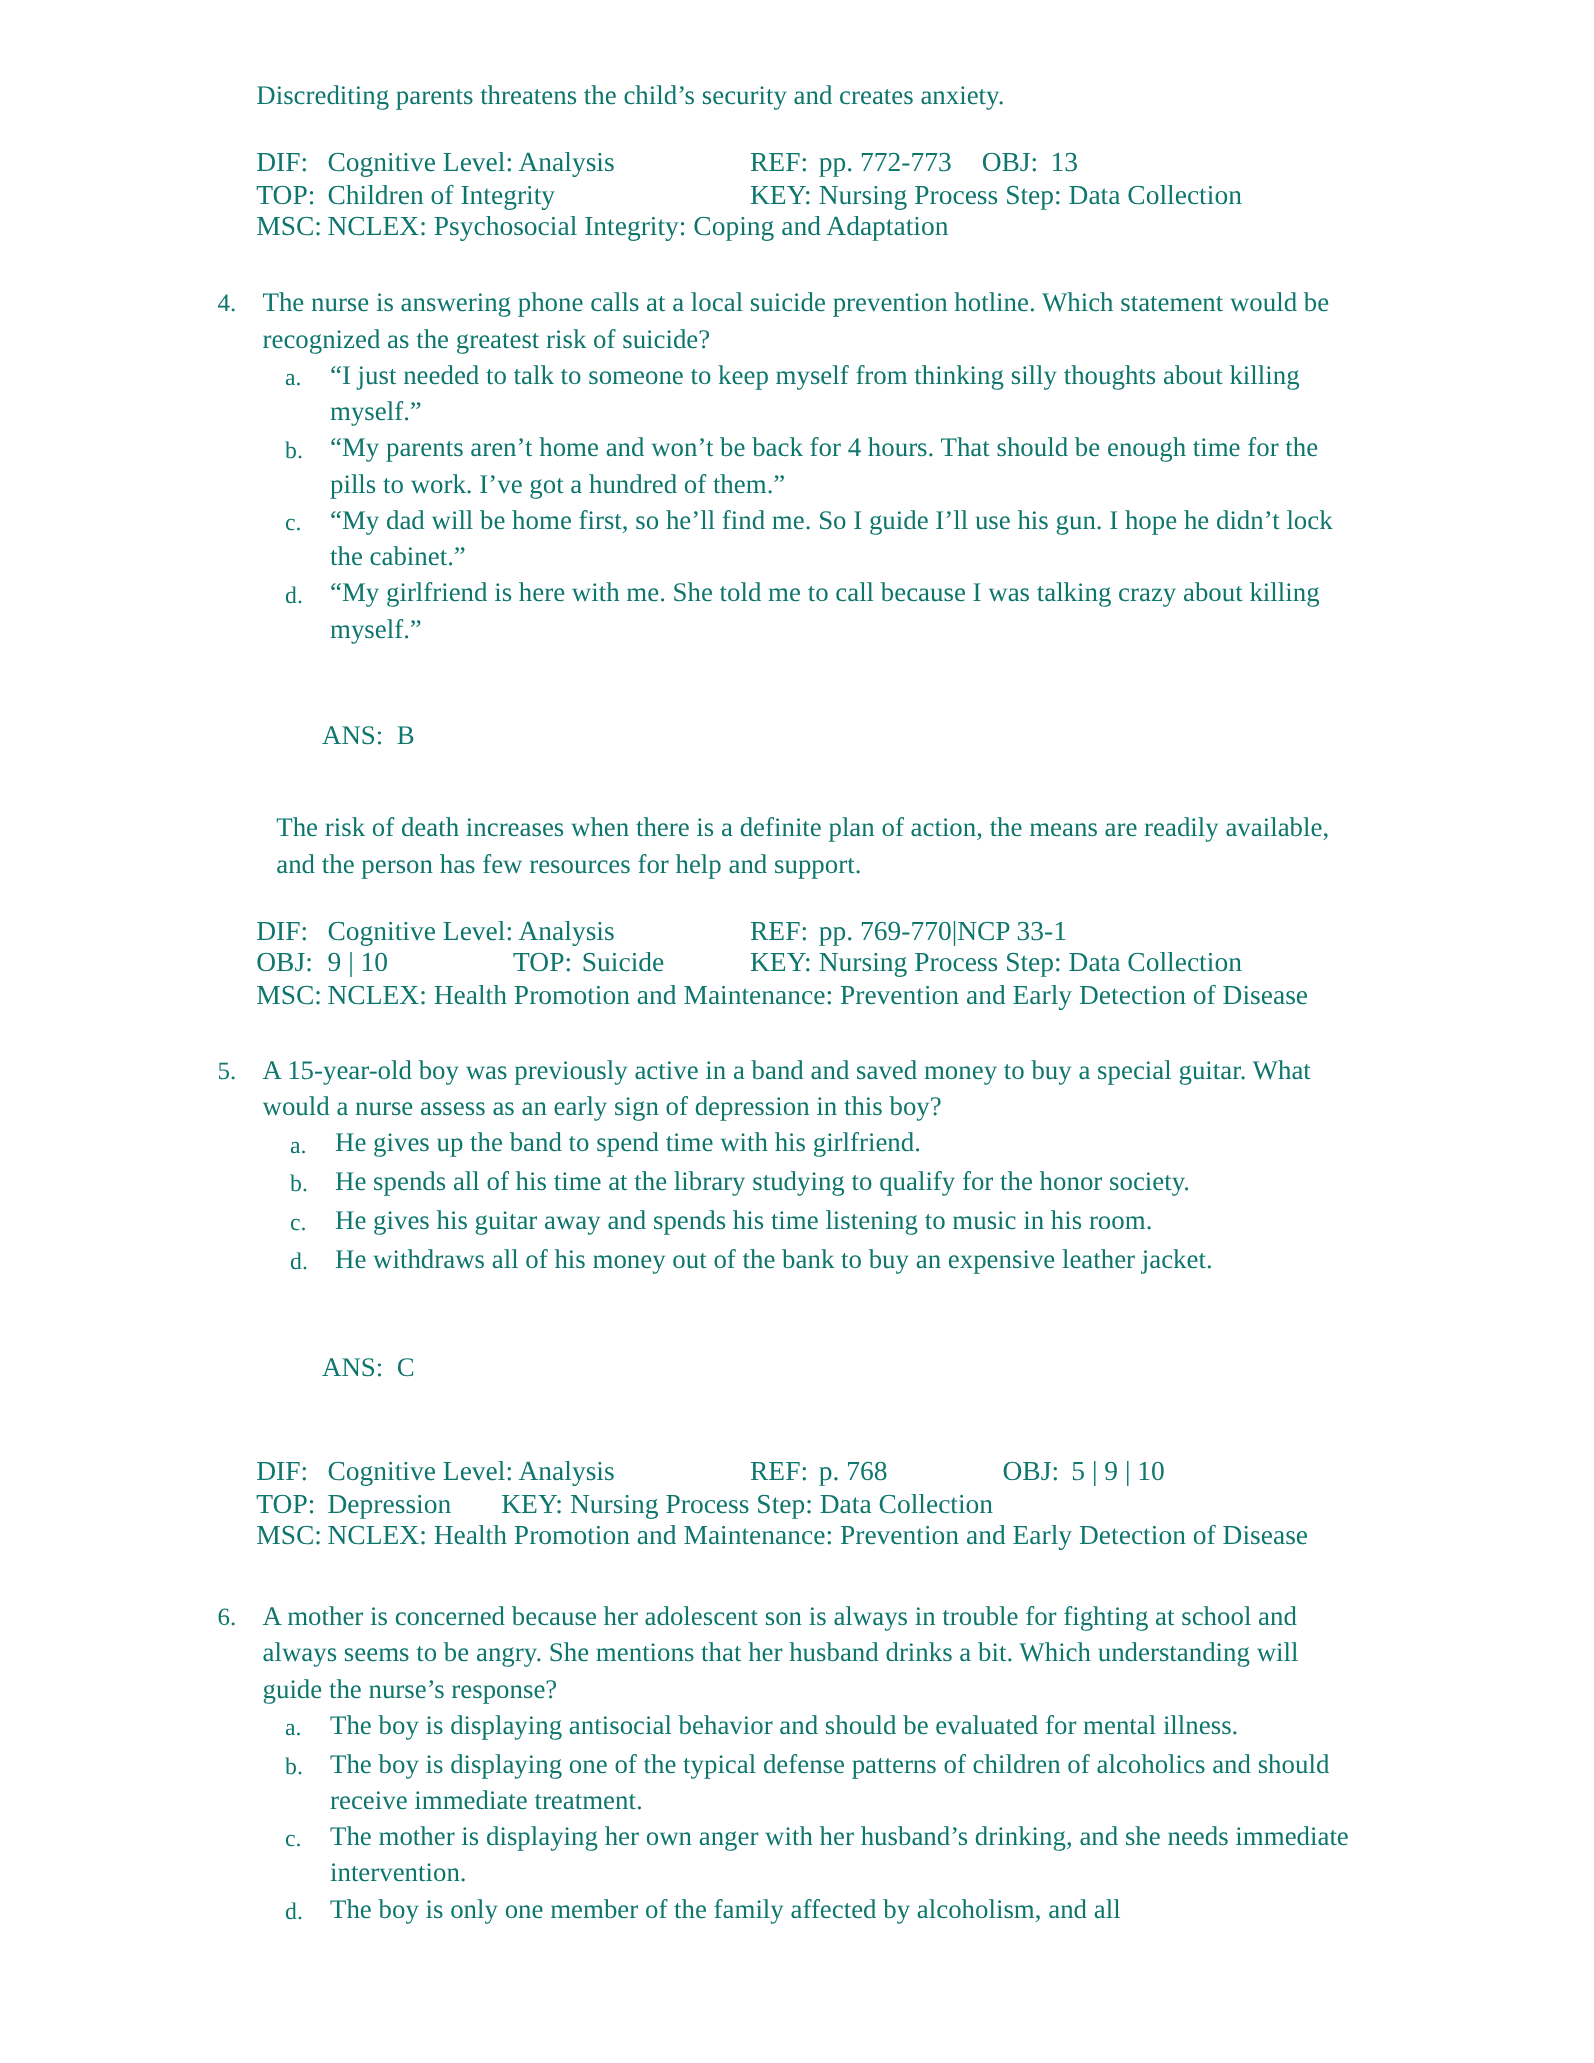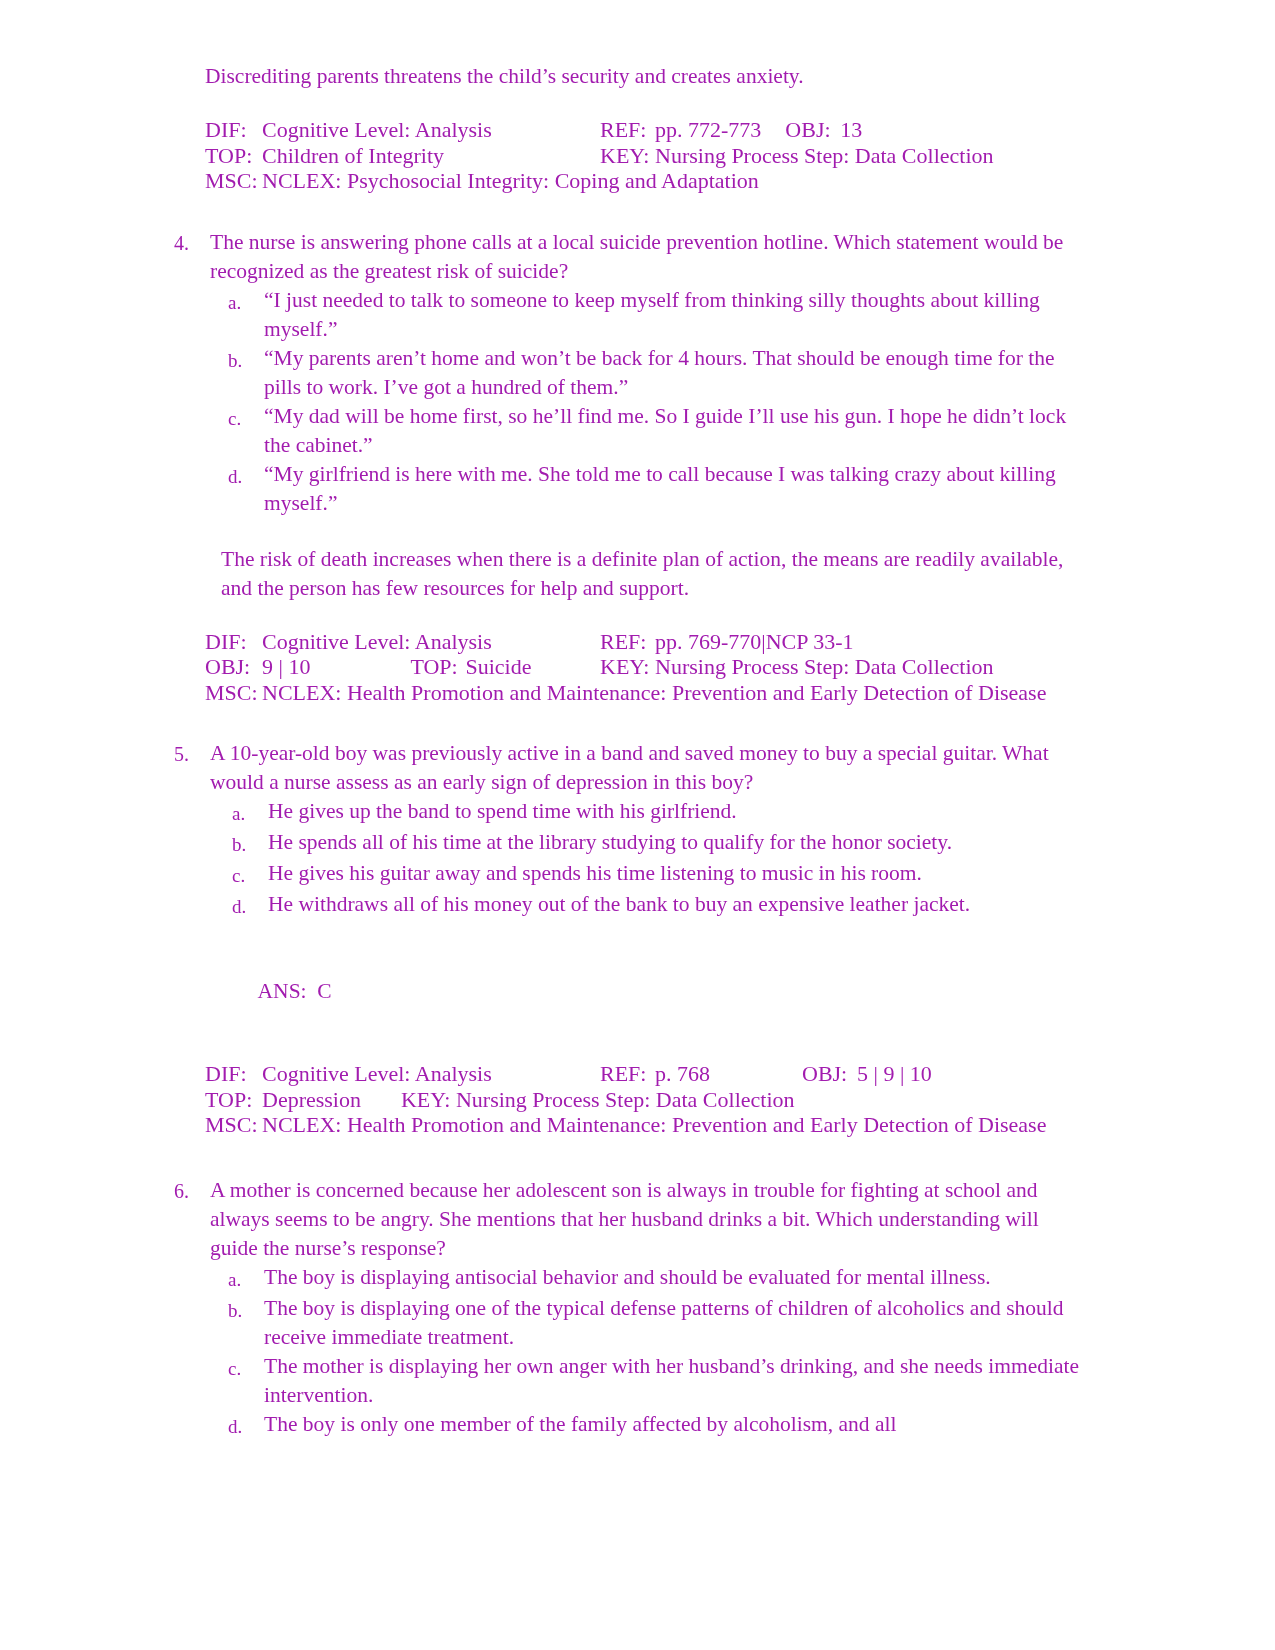--- a/index.html
+++ b/index.html
@@ -6,21 +6,21 @@
     margin: 0;
     padding: 0;
     background: #ffffff;
   }
   .page {
     position: relative;
     width: 1275px;
     height: 1650px;
     background: #ffffff;
     font-family: "Liberation Serif", "DejaVu Serif", serif;
-    color: #a21caf;
+    color: #0f766e;
     box-sizing: border-box;
     overflow: hidden;
   }
   .content {
     position: absolute;
     left: 200px;
     top: 62px;
     width: 890px;
   }
 
@@ -158,20 +158,23 @@
           <span class="c-let">c.</span>
           <span class="c-txt">“My dad will be home first, so he’ll find me. So I guide I’ll use his gun. I hope he didn’t lock the cabinet.”</span>
         </li>
         <li class="choice">
           <span class="c-let">d.</span>
           <span class="c-txt">“My girlfriend is here with me. She told me to call because I was talking crazy about killing myself.”</span>
         </li>
       </ul>
 
       <div class="ans-block">
+        <div class="ans-line">
+          <span>ANS:</span><span>  </span><span>B</span>
+        </div>
         <p class="rationale">The risk of death increases when there is a definite plan of action, the means are readily available, and the person has few resources for help and support.</p>
       </div>
 
       <div class="meta-block">
         <div class="meta-row">
           <span class="col-a">
             <span class="lbl-w">DIF:</span>
             <span>Cognitive Level: Analysis</span>
           </span>
           <span class="col-b">
@@ -195,21 +198,21 @@
         <div class="meta-row">
           <span class="lbl-w">MSC:</span>
           <span>NCLEX: Health Promotion and Maintenance: Prevention and Early Detection of Disease</span>
         </div>
       </div>
     </div>
 
     <div class="question">
       <div class="q-row">
         <div class="q-num">5.</div>
-        <div class="q-stem">A 10-year-old boy was previously active in a band and saved money to buy a special guitar. What would a nurse assess as an early sign of depression in this boy?</div>
+        <div class="q-stem">A 15-year-old boy was previously active in a band and saved money to buy a special guitar. What would a nurse assess as an early sign of depression in this boy?</div>
       </div>
       <ul class="choices indent-b">
         <li class="choice">
           <span class="c-let">a.</span>
           <span class="c-txt">He gives up the band to spend time with his girlfriend.</span>
         </li>
         <li class="choice">
           <span class="c-let">b.</span>
           <span class="c-txt">He spends all of his time at the library studying to qualify for the honor society.</span>
         </li>

